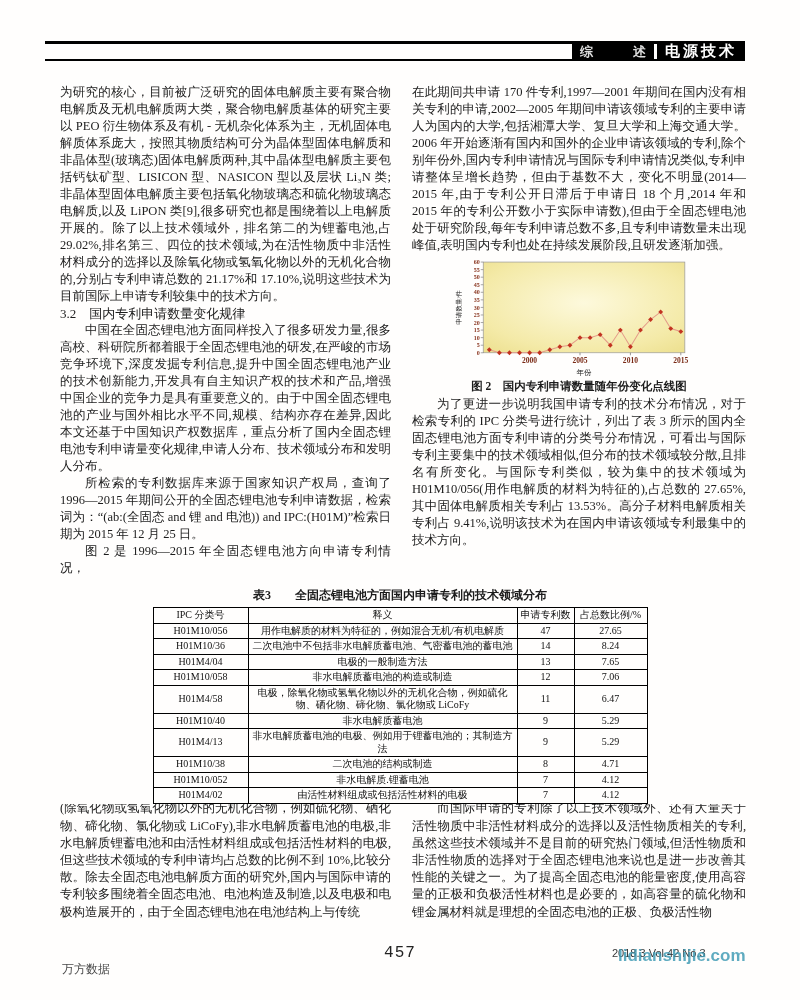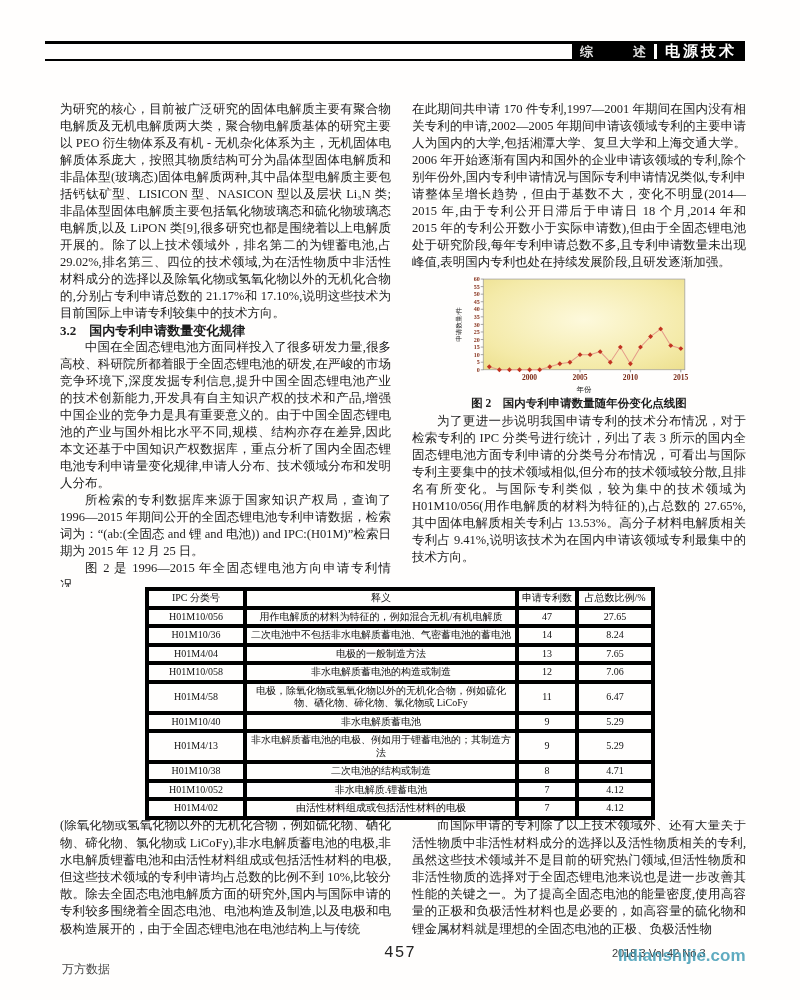--- a/index.html
+++ b/index.html
@@ -10,39 +10,39 @@
   .header-band{position:absolute;left:45px;top:41px;width:700px;height:20px;
                border-top:3px solid #000;border-bottom:2px solid #000;
                display:flex;justify-content:flex-end;align-items:stretch;box-sizing:border-box;}
   .hdr-section{background:#000;color:#ddd;font-size:13px;font-weight:bold;
                width:66px;display:flex;align-items:center;justify-content:space-between;
                padding:0 8px;}
   .hdr-journal{background:#000;color:#fff;font-size:15px;font-weight:bold;
                letter-spacing:3px;display:flex;align-items:center;padding:0 8px;margin-left:3px;}
 
   
-  .col{position:absolute;text-align:justify;font-size:12.5px;line-height:17px;overflow:hidden;margin-top:17px;}
+  .col{position:absolute;text-align:justify;font-size:12.5px;line-height:17px;overflow:hidden;}
   #left-top{left:60px;top:84px;width:331px;height:502px;}
   #right-top{left:412px;top:84px;width:334px;height:502px;}
   #bottom-left{left:60px;top:766px;width:331px;height:192px;line-height:17.2px;}
   #bottom-right{left:412px;top:766px;width:334px;height:192px;line-height:17.2px;}
   .col p{margin:0;}
   .ind{text-indent:2em;}
-  .sec-head{font-weight:bold;font-size:13px;margin:2px 0;}
+  .sec-head{font-weight:normal;font-size:13px;margin:2px 0;}
 
   
   .fig{margin:5px 0 3px;text-align:center;}
   .fig svg{display:block;margin:0 auto;}
   .fig-caption{font-weight:bold;font-size:11.5px;line-height:14px;margin-top:1px;text-align:center;text-indent:0;}
 
   
   #table-block{position:absolute;left:55px;top:587px;width:690px;background:#fffefd;z-index:3;}
   .tbl-caption{text-align:center;font-weight:bold;font-size:12px;margin:0 0 3px 0;}
   table.ipc{margin:0 auto;border-collapse:collapse;font-size:10px;line-height:12.5px;color:#111;}
-  table.ipc td,table.ipc th{border:4px solid #000000;padding:1px 3px;text-align:center;font-weight:normal;}
+  table.ipc td,table.ipc th{border:1px solid #000000;padding:1px 3px;text-align:center;font-weight:normal;}
   table.ipc .c0{width:88px;} table.ipc .c1{width:262px;} table.ipc .c2{width:50px;} table.ipc .c3{width:66px;}
 
   
   #wanfang{position:absolute;left:62px;top:961px;font-size:12px;color:#4a4a4a;}
   #pageno{position:absolute;left:0;top:944px;width:800px;text-align:center;
           font-family:Liberation Mono, monospace;font-size:16px;color:#222;letter-spacing:1px;}
   #issue{position:absolute;left:612px;top:947px;font-family:"Liberation Sans","DejaVu Sans",sans-serif;
          font-size:11px;color:#3a3a3a;white-space:nowrap;}
   #site-watermark{position:absolute;left:618px;top:946px;z-index:5;
          font-family:"Liberation Sans","DejaVu Sans",sans-serif;font-size:17px;font-weight:bold;
@@ -140,20 +140,21 @@
             <text x="8" y="48" text-anchor="middle" font-size="6.5" fill="#222" transform="rotate(-90 8 48)">申请数量/件</text>
             <text x="130" y="115" text-anchor="middle" font-size="7.5" fill="#222">年份</text>
           </svg>
         </div>
       <div class="fig-caption">图 2　国内专利申请数量随年份变化点线图</div>
     </div>
     <p class="ind">为了更进一步说明我国申请专利的技术分布情况，对于检索专利的 IPC 分类号进行统计，列出了表 3 所示的国内全固态锂电池方面专利申请的分类号分布情况，可看出与国际专利主要集中的技术领域相似,但分布的技术领域较分散,且排名有所变化。与国际专利类似，较为集中的技术领域为 H01M10/056(用作电解质的材料为特征的),占总数的 27.65%,其中固体电解质相关专利占 13.53%。高分子材料电解质相关专利占 9.41%,说明该技术为在国内申请该领域专利最集中的技术方向。</p>
   </div>
 
   <div id="table-block">
+    <p class="tbl-caption">表3　　全固态锂电池方面国内申请专利的技术领域分布</p>
     <table class="ipc">
       <thead>
         <tr>
           <th class="c0">IPC 分类号</th>
           <th class="c1">释义</th>
           <th class="c2">申请专利数</th>
           <th class="c3">占总数比例/%</th>
         </tr>
       </thead>
       <tbody>

